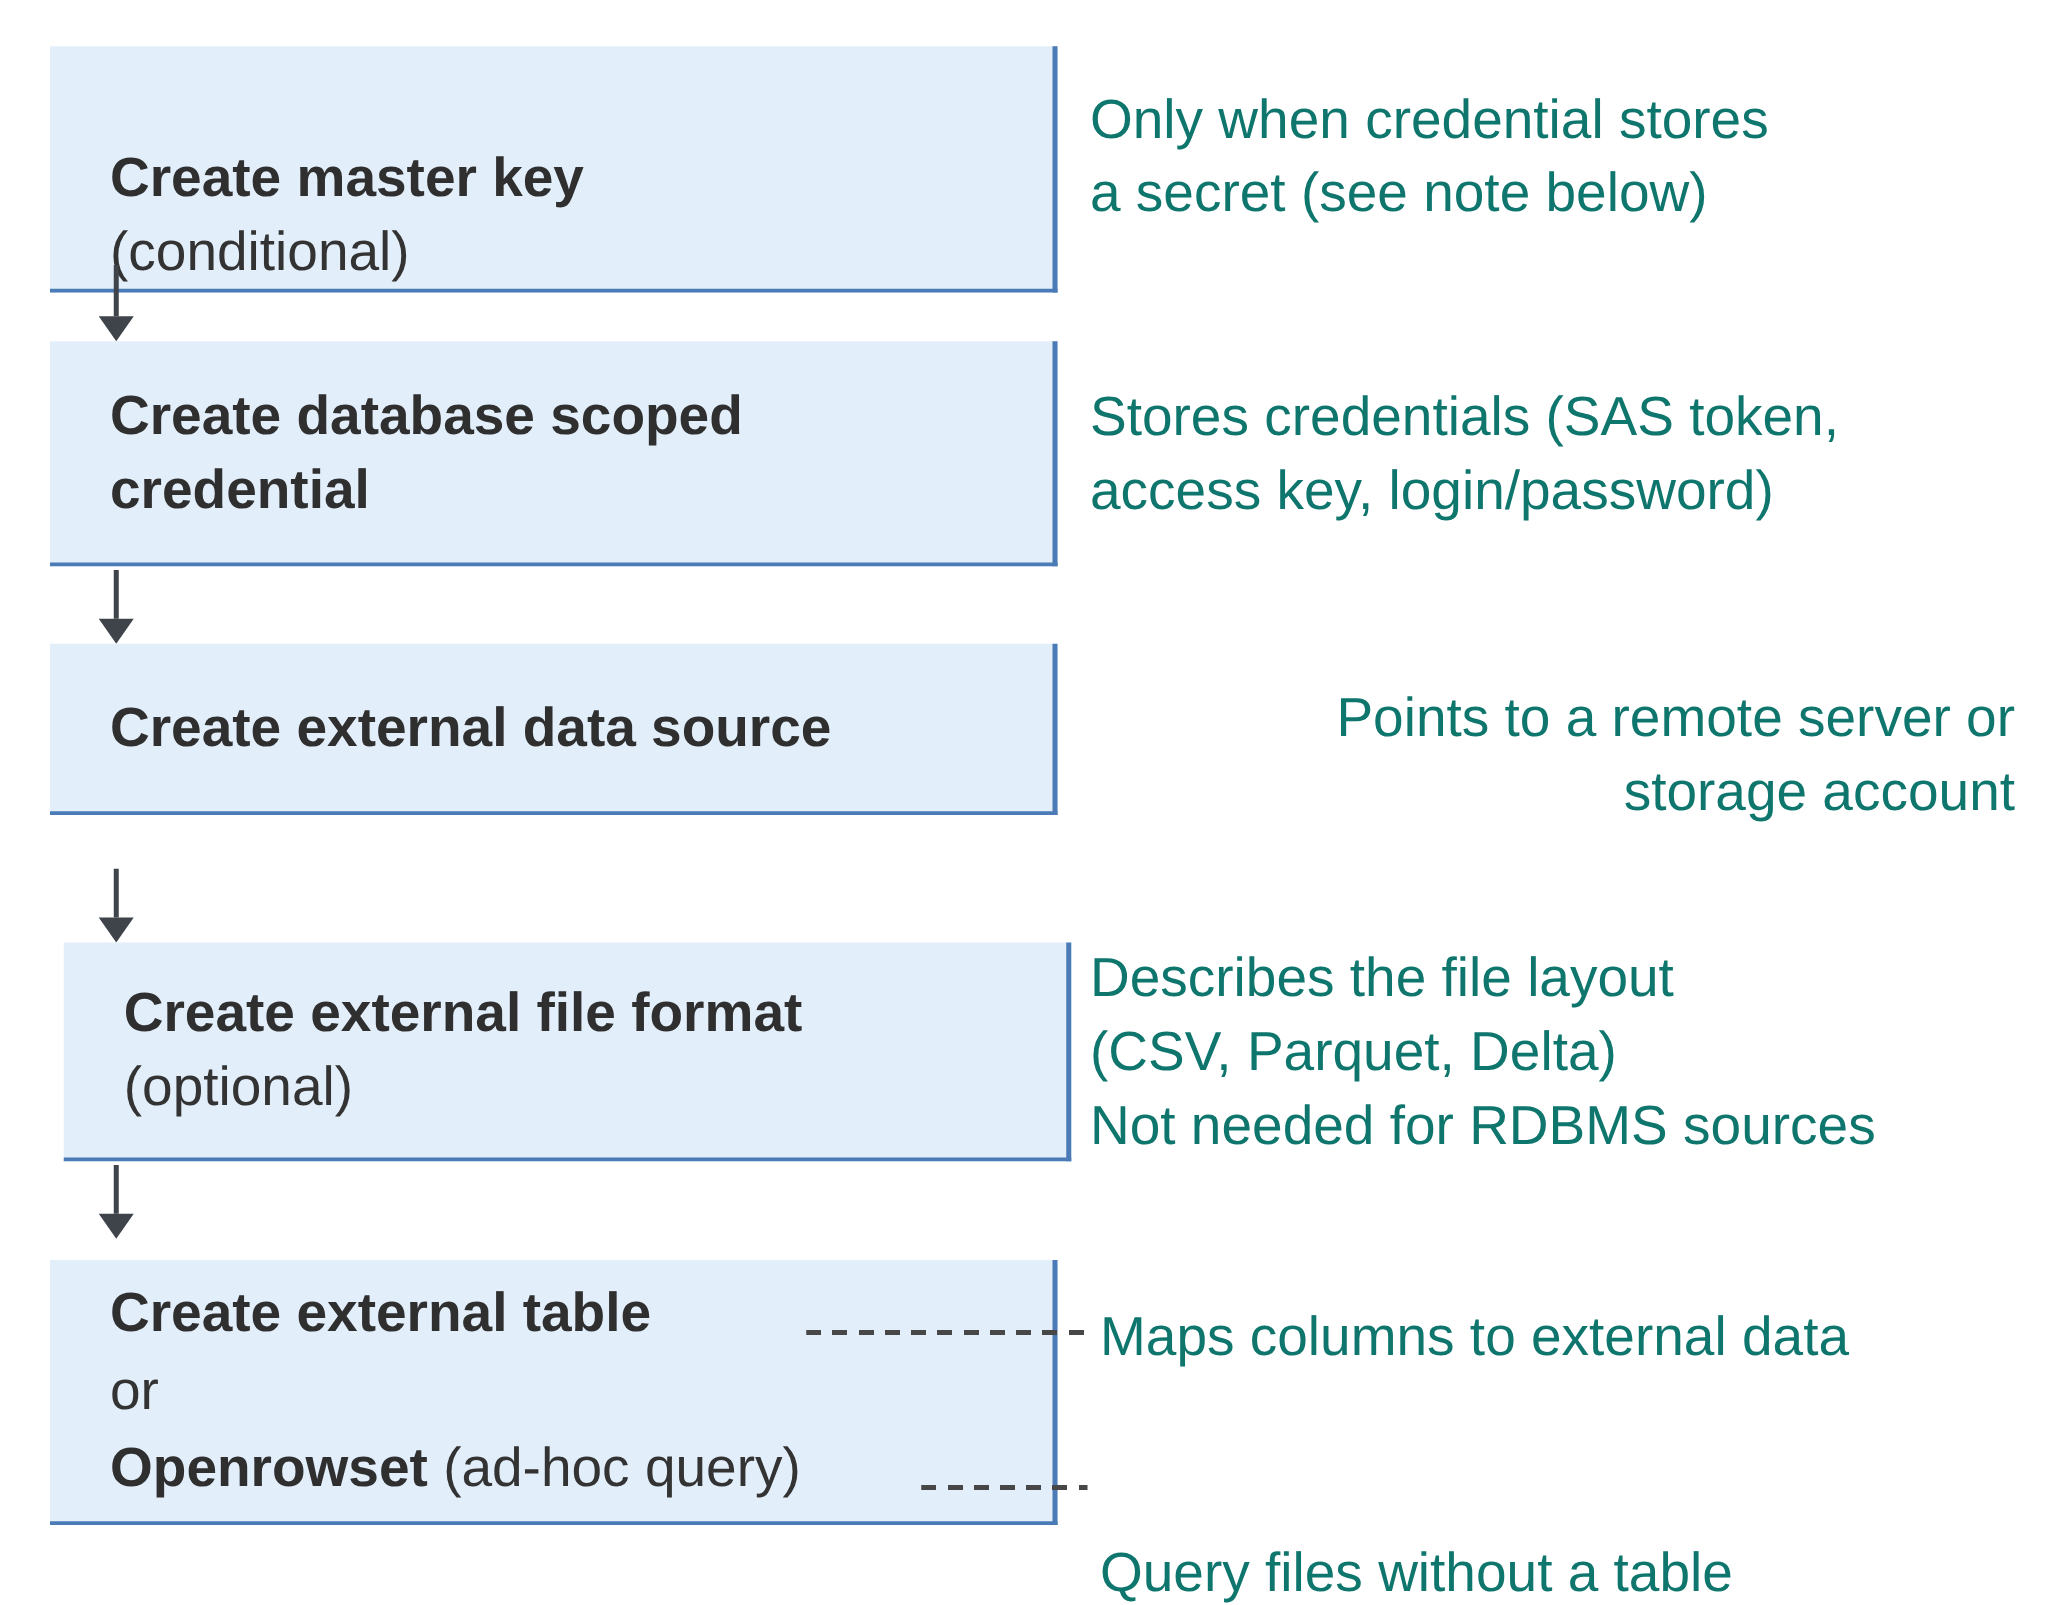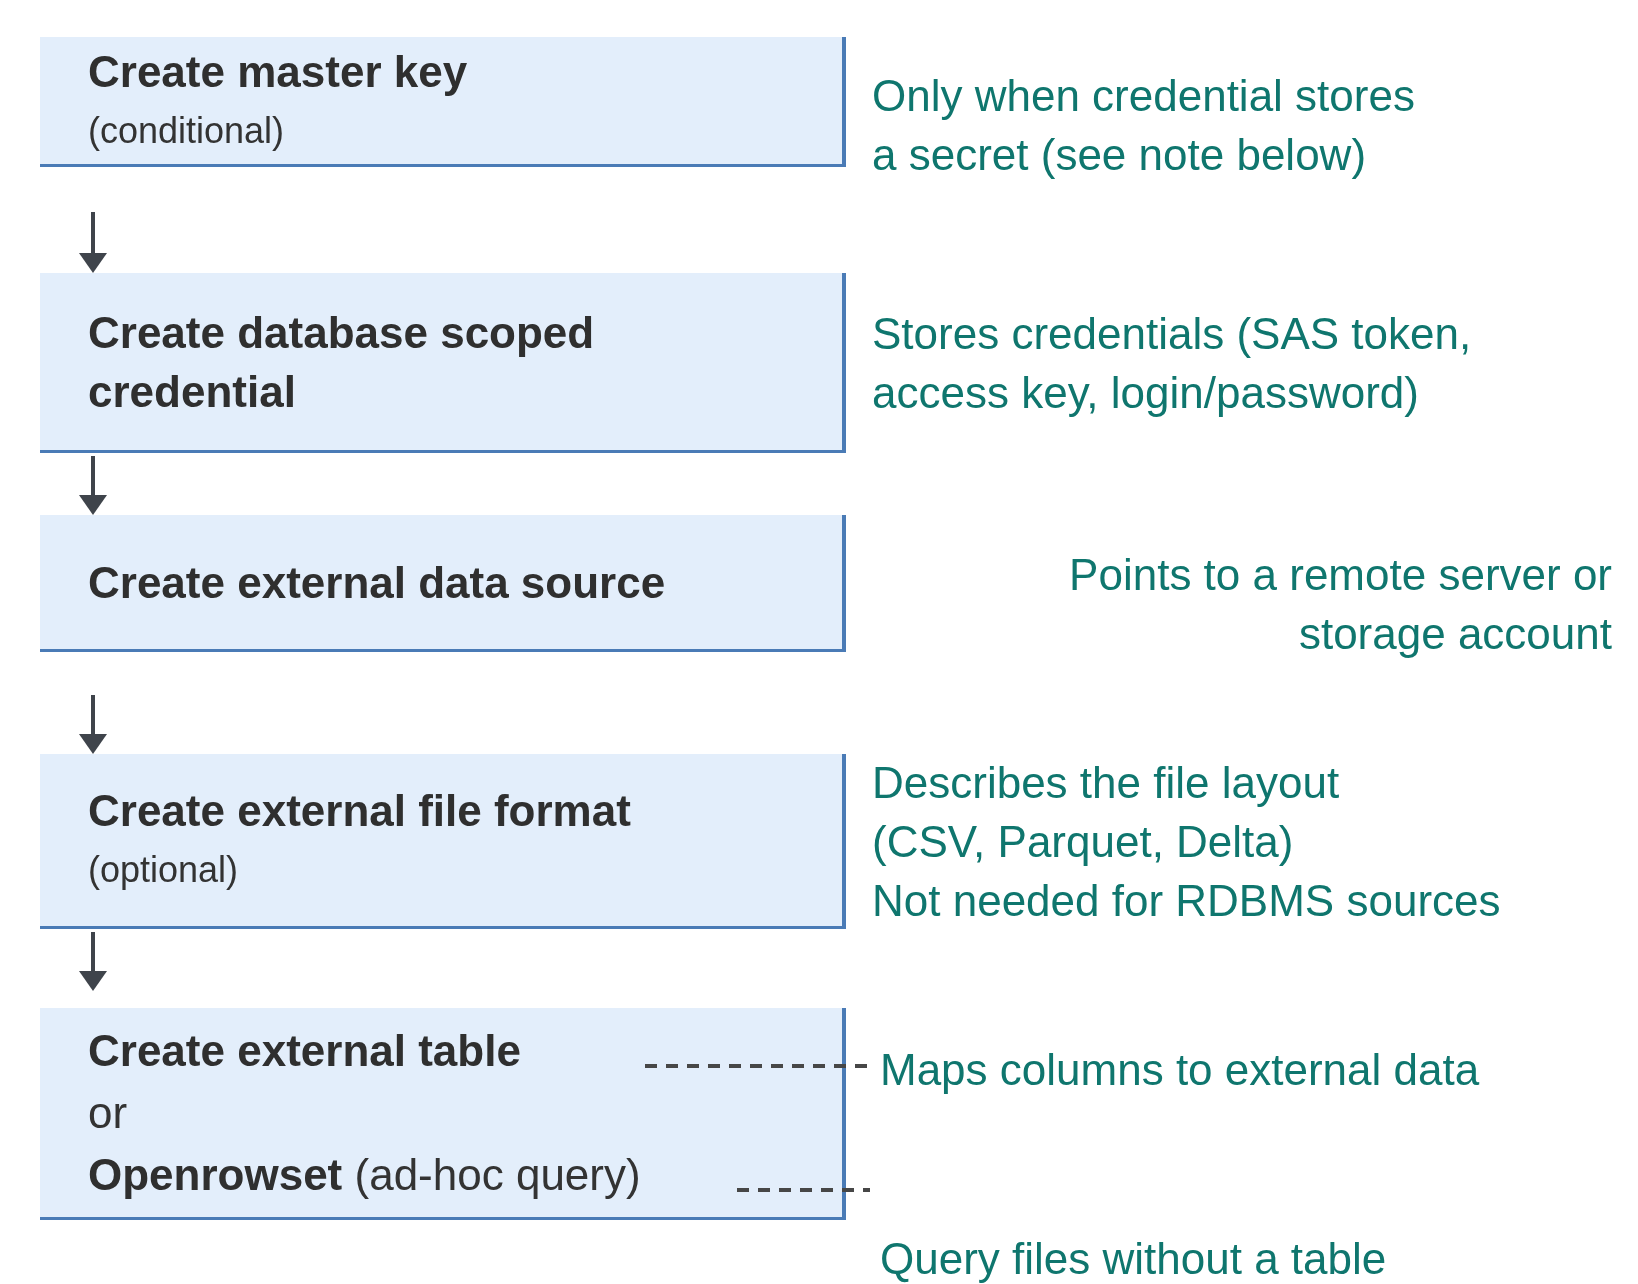--- a/index.html
+++ b/index.html
@@ -19,35 +19,35 @@
     width: 806px;
     background: #e3eefb;
     border-right: 4px solid #4a7bb6;
     border-bottom: 3px solid #4a7bb6;
     box-sizing: border-box;
     display: flex;
     flex-direction: column;
     justify-content: center;
     padding: 0 24px 0 48px;
   }
-  #box1 { top: 37px;   height: 130px; }
+  #box1 { top: 37px;   height: 197px; justify-content: flex-end; }
   #box2 { top: 273px;  height: 180px; }
   #box3 { top: 515px;  height: 137px; }
-  #box4 { top: 754px;  height: 175px; }
+  #box4 { top: 754px;  height: 175px; margin-left: 11px; }
   #box5 { top: 1008px; height: 212px; }
 
   .title {
     font-size: 44px;
     font-weight: bold;
     line-height: 59px;
     color: #2f2f2f;
     white-space: pre;
   }
   .subtitle {
-    font-size: 36px;
+    font-size: 44px;
     font-weight: normal;
     line-height: 59px;
     color: #333333;
     white-space: pre;
   }
   .box5-line {
     font-size: 44px;
     line-height: 62px;
     color: #2f2f2f;
     white-space: pre;

